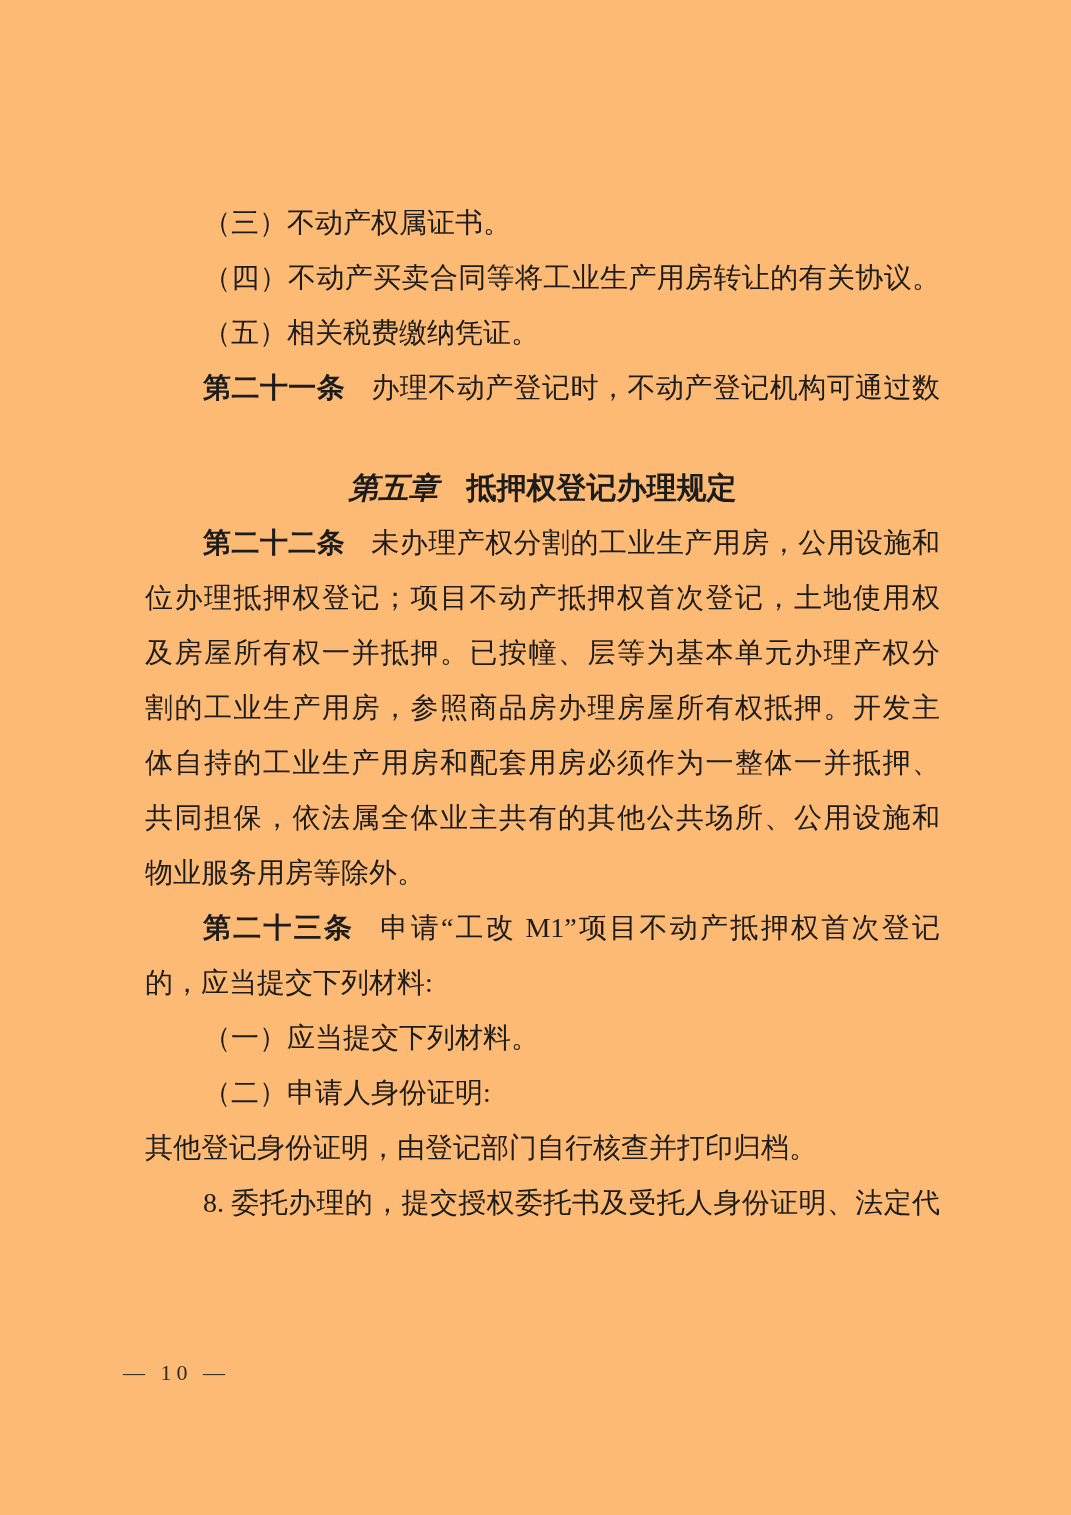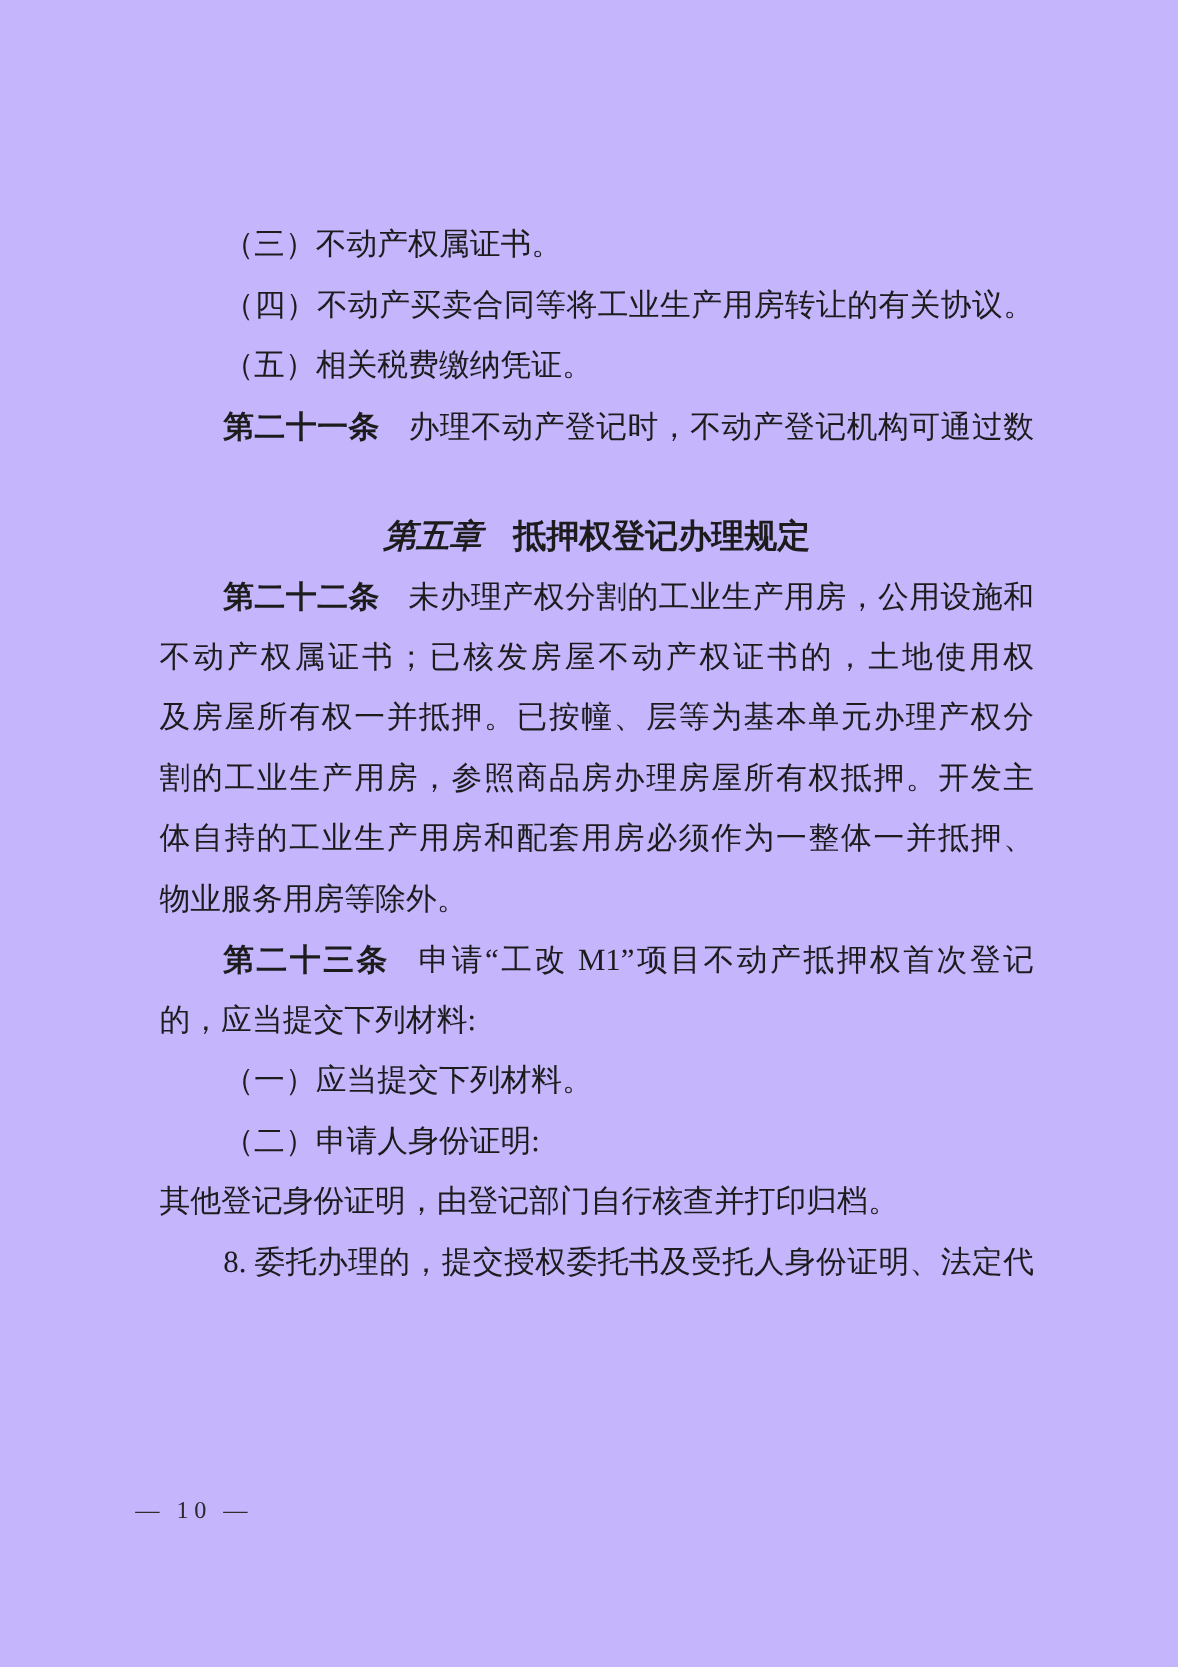--- a/index.html
+++ b/index.html
@@ -4,21 +4,21 @@
 <style>
   html, body {
     margin: 0;
     padding: 0;
     background: #ffffff;
   }
   .page {
     position: relative;
     width: 1071px;
     height: 1515px;
-    background: #c4b5fd;
+    background: #fdba74;
     color: #1c1c1c;
     font-family: "Liberation Serif", "DejaVu Serif", serif;
     overflow: hidden;
   }
   .content {
     position: absolute;
     left: 145px;
     top: 195px;
     width: 795px;
   }
@@ -74,24 +74,25 @@
 
 <div class="page">
   <div class="content" id="doc-content">
       <div class="line indent">（三）不动产权属证书。</div>
       <div class="line indent justify">（四）不动产买卖合同等将工业生产用房转让的有关协议。</div>
       <div class="line indent">（五）相关税费缴纳凭证。</div>
       <div class="line indent justify"><span class="art-no">第二十一条</span><span>办理不动产登记时，不动产登记机构可通过数</span></div>
       <div class="spacer"></div>
       <div class="line heading"><span class="art-no">第五章</span><span>抵押权登记办理规定</span></div>
       <div class="line indent justify"><span class="art-no">第二十二条</span><span>未办理产权分割的工业生产用房，公用设施和</span></div>
-      <div class="line justify">不动产权属证书；已核发房屋不动产权证书的，土地使用权</div>
+      <div class="line justify">位办理抵押权登记；项目不动产抵押权首次登记，土地使用权</div>
       <div class="line justify">及房屋所有权一并抵押。已按幢、层等为基本单元办理产权分</div>
       <div class="line justify">割的工业生产用房，参照商品房办理房屋所有权抵押。开发主</div>
       <div class="line justify">体自持的工业生产用房和配套用房必须作为一整体一并抵押、</div>
+      <div class="line justify">共同担保，依法属全体业主共有的其他公共场所、公用设施和</div>
       <div class="line">物业服务用房等除外。</div>
       <div class="line indent justify"><span class="art-no">第二十三条</span><span>申请“工改 M1”项目不动产抵押权首次登记</span></div>
       <div class="line">的，应当提交下列材料:</div>
       <div class="line indent">（一）应当提交下列材料。</div>
       <div class="line indent">（二）申请人身份证明:</div>
       <div class="line">其他登记身份证明，由登记部门自行核查并打印归档。</div>
       <div class="line indent justify">8. 委托办理的，提交授权委托书及受托人身份证明、法定代</div>
     </div>
   <div class="page-number">— 10 —</div>
 </div>

